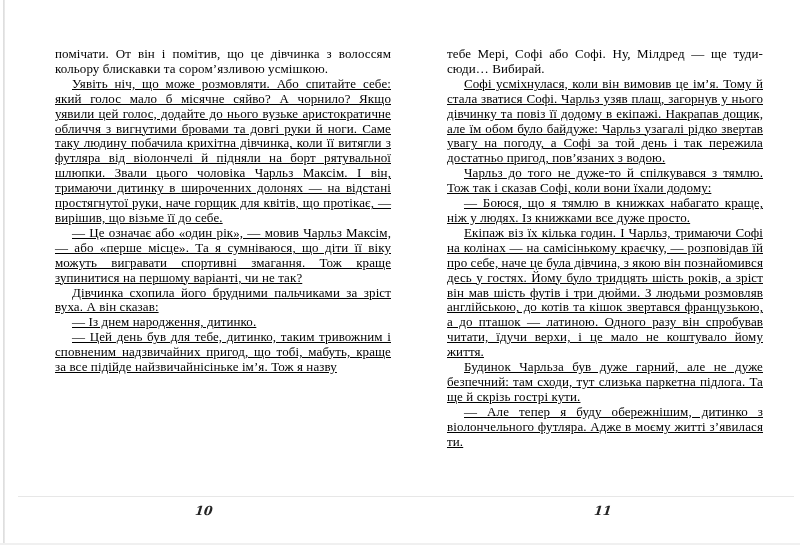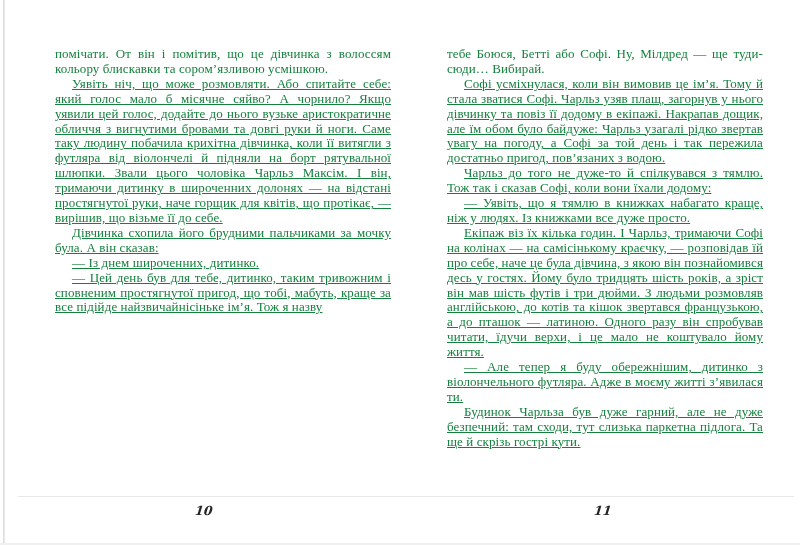--- a/index.html
+++ b/index.html
@@ -42,21 +42,21 @@
   .column {
     position: absolute;
     top: 47px;
   }
   .column.left  { left: 55px;  width: 336px; }
   .column.right { left: 447px; width: 316px; }
   .para {
     margin: 0;
     font-size: 13px;
     line-height: 14.9px;
-    color: #15803d;
+    color: #000000;
     text-align: justify;
     letter-spacing: 0.1px;
   }
   .para.indent { text-indent: 17px; text-decoration: underline; }
   .page-num {
     position: absolute;
     top: 503px;
     width: 40px;
     text-align: center;
     font-family: "DejaVu Serif", serif;
@@ -72,33 +72,34 @@
 </head>
 <body>
 
 <div class="spread">
 
   <div class="page-edge-line"></div>
 
   <div class="column left">
       <p class="para">помічати. От він і помітив, що це дівчинка з волоссям кольору блискавки та сором’язливою усмішкою.</p>
       <p class="para indent">Уявіть ніч, що може розмовляти. Або спитайте себе: який голос мало б місячне сяйво? А чорнило? Якщо уявили цей голос, додайте до нього вузьке аристократичне обличчя з вигнутими бровами та довгі руки й ноги. Саме таку людину побачила крихітна дівчинка, коли її витягли з футляра від віолончелі й підняли на борт рятувальної шлюпки. Звали цього чоловіка Чарльз Максім. І він, тримаючи дитинку в широченних долонях — на відстані простягнутої руки, наче горщик для квітів, що протікає, — вирішив, що візьме її до себе.</p>
-      <p class="para indent">Дівчинка схопила його брудними пальчиками за мочку була. А він сказав:</p>
-      <p class="para indent">— Із днем широченних, дитинко.</p>
-      <p class="para indent">— Цей день був для тебе, дитинко, таким тривожним і сповненим простягнутої пригод, що тобі, мабуть, краще за все підійде найзвичайнісіньке ім’я. Тож я назву</p>
+      <p class="para indent">— Це означає або «один рік», — мовив Чарльз Максім, — або «перше місце». Та я сумніваюся, що діти її віку можуть вигравати спортивні змагання. Тож краще зупинитися на першому варіанті, чи не так?</p>
+      <p class="para indent">Дівчинка схопила його брудними пальчиками за зріст вуха. А він сказав:</p>
+      <p class="para indent">— Із днем народження, дитинко.</p>
+      <p class="para indent">— Цей день був для тебе, дитинко, таким тривожним і сповненим надзвичайних пригод, що тобі, мабуть, краще за все підійде найзвичайнісіньке ім’я. Тож я назву</p>
     </div>
 
   <div class="column right">
-      <p class="para">тебе Боюся, Бетті або Софі. Ну, Мілдред — ще туди-сюди… Вибирай.</p>
+      <p class="para">тебе Мері, Софі або Софі. Ну, Мілдред — ще туди-сюди… Вибирай.</p>
       <p class="para indent">Софі усміхнулася, коли він вимовив це ім’я. Тому й стала зватися Софі. Чарльз узяв плащ, загорнув у нього дівчинку та повіз її додому в екіпажі. Накрапав дощик, але їм обом було байдуже: Чарльз узагалі рідко звертав увагу на погоду, а Софі за той день і так пережила достатньо пригод, пов’язаних з водою.</p>
       <p class="para indent">Чарльз до того не дуже-то й спілкувався з тямлю. Тож так і сказав Софі, коли вони їхали додому:</p>
-      <p class="para indent">— Уявіть, що я тямлю в книжках набагато краще, ніж у людях. Із книжками все дуже просто.</p>
+      <p class="para indent">— Боюся, що я тямлю в книжках набагато краще, ніж у людях. Із книжками все дуже просто.</p>
       <p class="para indent">Екіпаж віз їх кілька годин. І Чарльз, тримаючи Софі на колінах — на самісінькому краєчку, — розповідав їй про себе, наче це була дівчина, з якою він познайомився десь у гостях. Йому було тридцять шість років, а зріст він мав шість футів і три дюйми. З людьми розмовляв англійською, до котів та кішок звертався французькою, а до пташок — латиною. Одного разу він спробував читати, їдучи верхи, і це мало не коштувало йому життя.</p>
+      <p class="para indent">Будинок Чарльза був дуже гарний, але не дуже безпечний: там сходи, тут слизька паркетна підлога. Та ще й скрізь гострі кути.</p>
       <p class="para indent">— Але тепер я буду обережнішим, дитинко з віолончельного футляра. Адже в моєму житті з’явилася ти.</p>
-      <p class="para indent">Будинок Чарльза був дуже гарний, але не дуже безпечний: там сходи, тут слизька паркетна підлога. Та ще й скрізь гострі кути.</p>
     </div>
 
   <div class="scan-shadow"></div>
 
   <div class="page-num left">10</div>
 
   <div class="page-num right">11</div>
 
   <div class="bottom-edge"></div>
 

